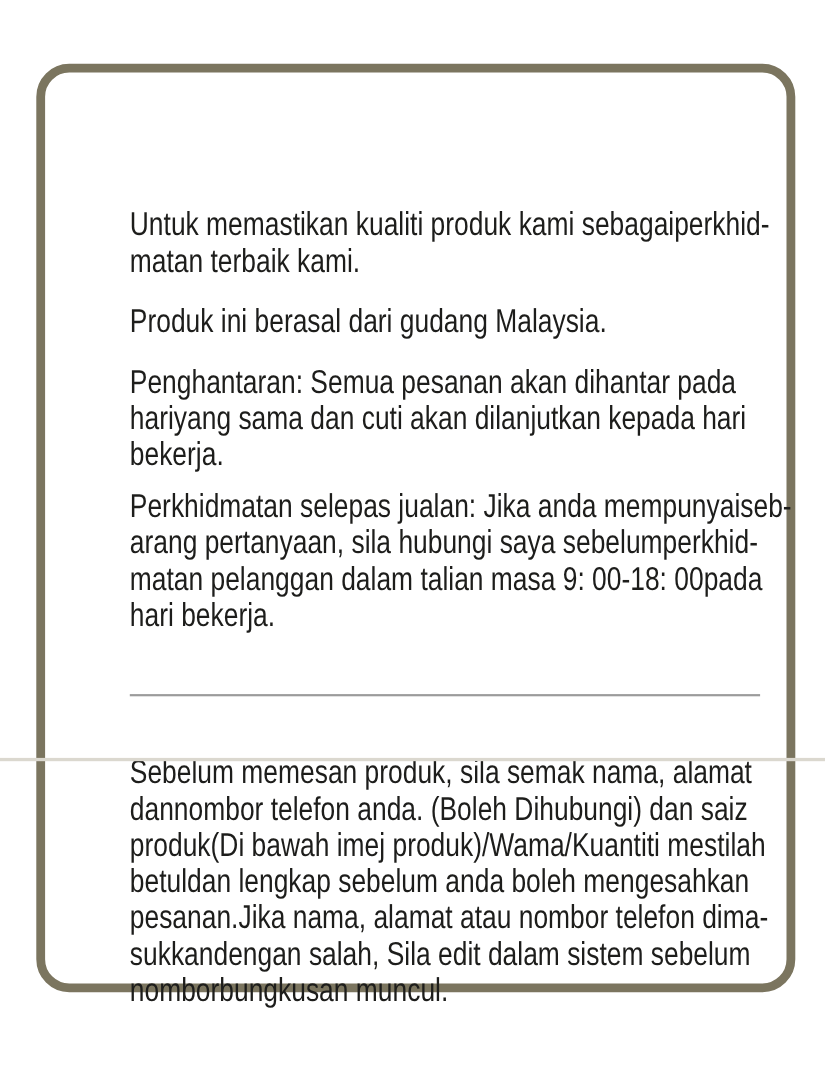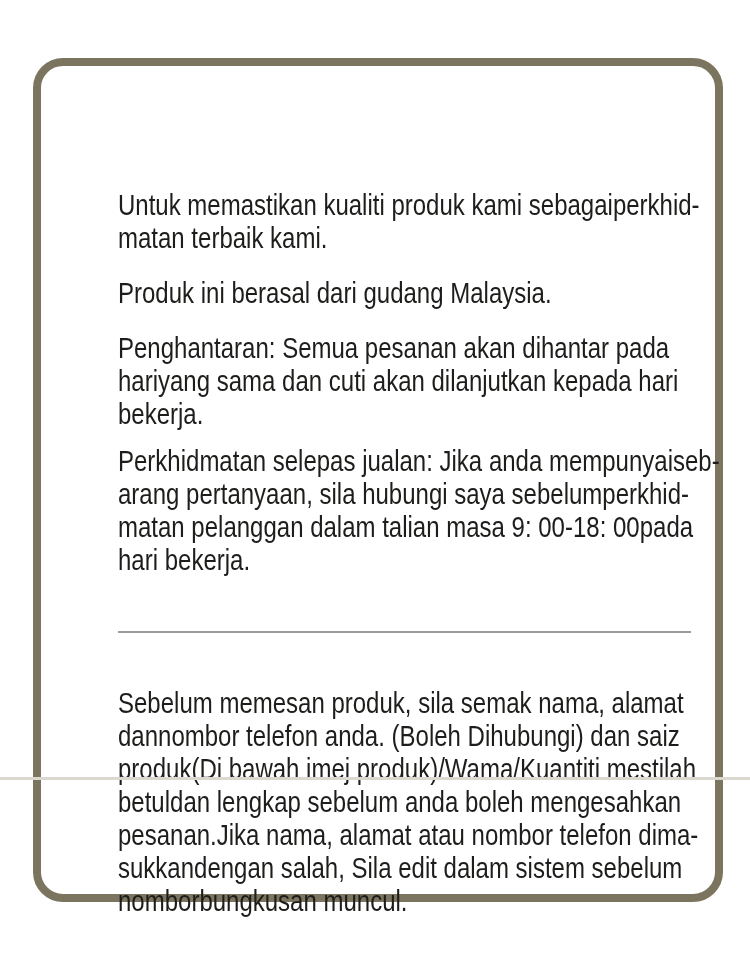--- a/index.html
+++ b/index.html
@@ -4,21 +4,21 @@
 <style>
   * { margin: 0; padding: 0; box-sizing: border-box; }
   html, body {
     width: 750px; height: 980px;
     background: var(--page-background, #ffffff);
     font-family: "Liberation Sans", "DejaVu Sans", sans-serif;
     overflow: hidden;
   }
   .page {
     position: relative;
-    width: 750px; height: 780px;
+    width: 750px; height: 692px;
     background: var(--page-background, #ffffff);
     padding-left: 48px;
   }
   .card {
     position: absolute;
     left: 33px; top: 58px;
     width: 690px; height: 844px;
     border: 8px solid var(--card-border-color, #7b755f);
     border-radius: 30px;
     background: transparent;

